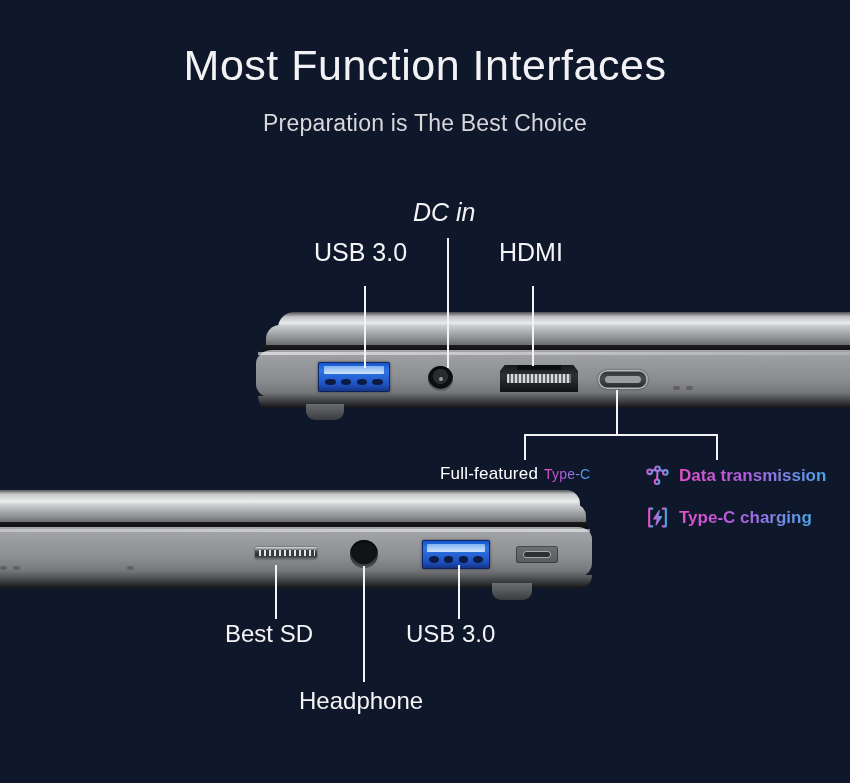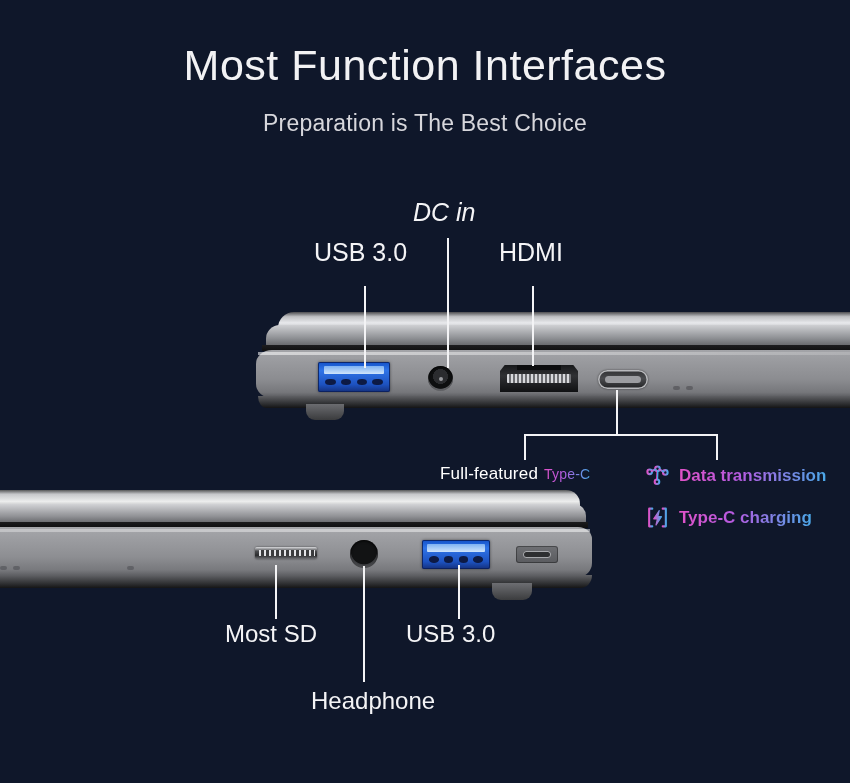--- a/index.html
+++ b/index.html
@@ -259,21 +259,21 @@
           <i></i>
           <i></i>
           <i></i>
       </div>
     </div>
 
     <div class="typec-sm" style="left:636px;top:56px;width:42px;height:17px;"></div>
   </div>
 
   <div class="vline" style="left:275px;top:565px;height:54px;"></div>
-  <div class="lbl s24" style="left:225px;top:620px;">Most SD</div>
+  <div class="lbl s24" style="left:225px;top:620px;">Best SD</div>
 
   <div class="vline" style="left:363px;top:566px;height:116px;"></div>
-  <div class="lbl s24" style="left:299px;top:687px;margin-left:12px;">Headphone</div>
+  <div class="lbl s24" style="left:299px;top:687px;">Headphone</div>
 
   <div class="vline" style="left:458px;top:565px;height:54px;"></div>
   <div class="lbl s24" style="left:406px;top:620px;">USB 3.0</div>
 
 </div>
 
 </body></html>

